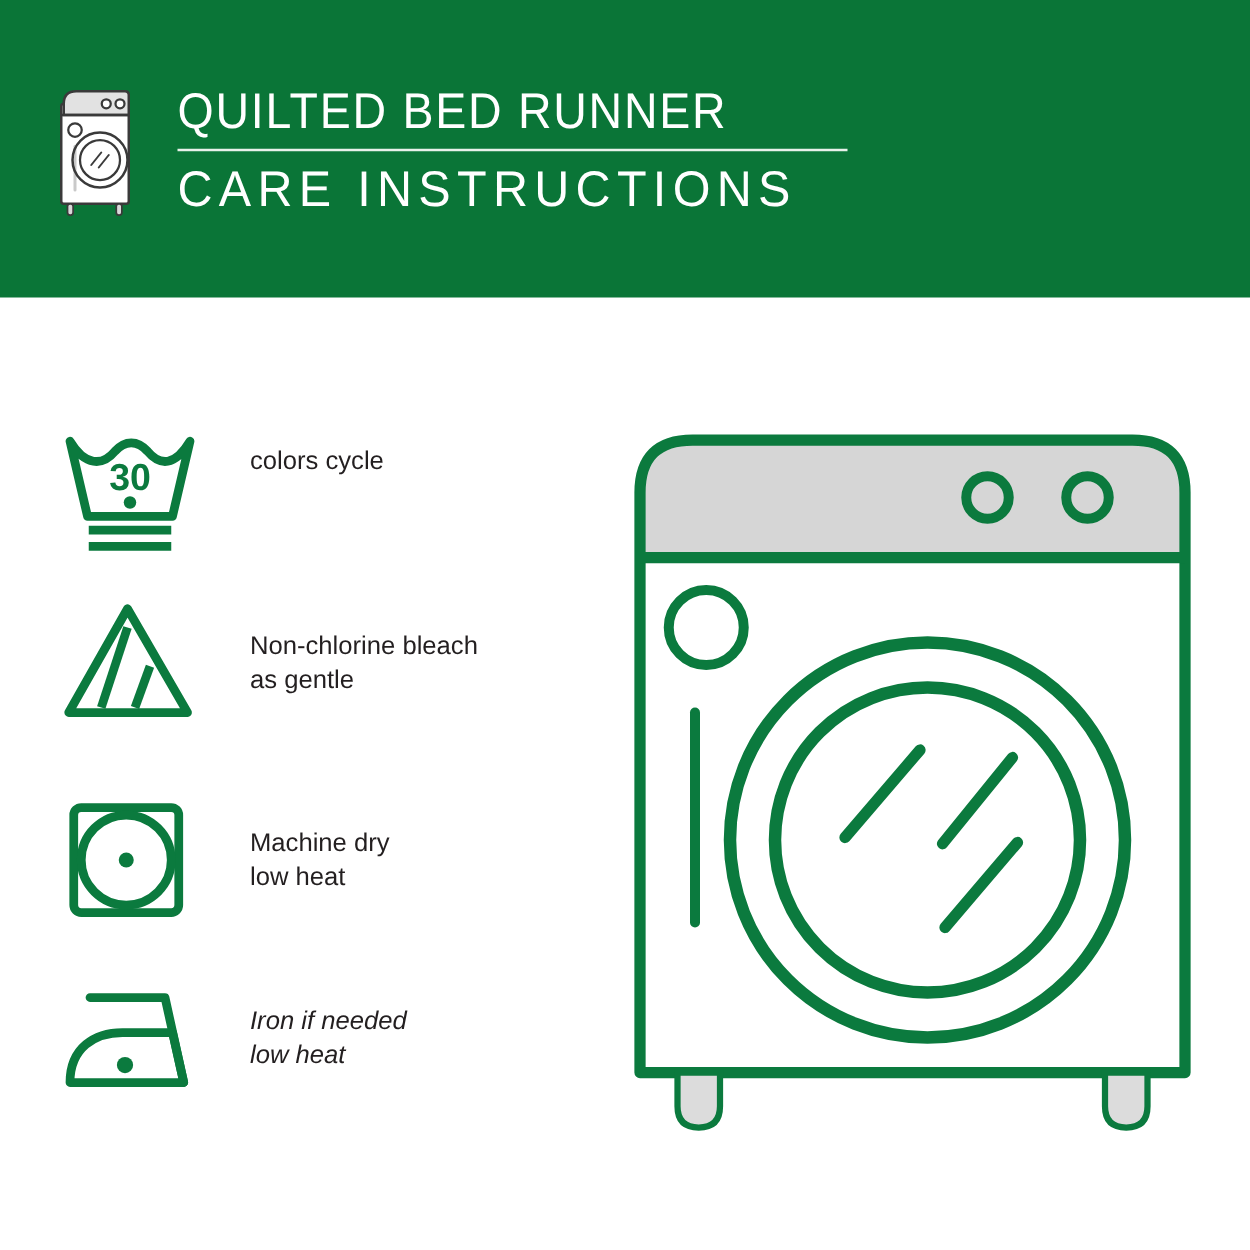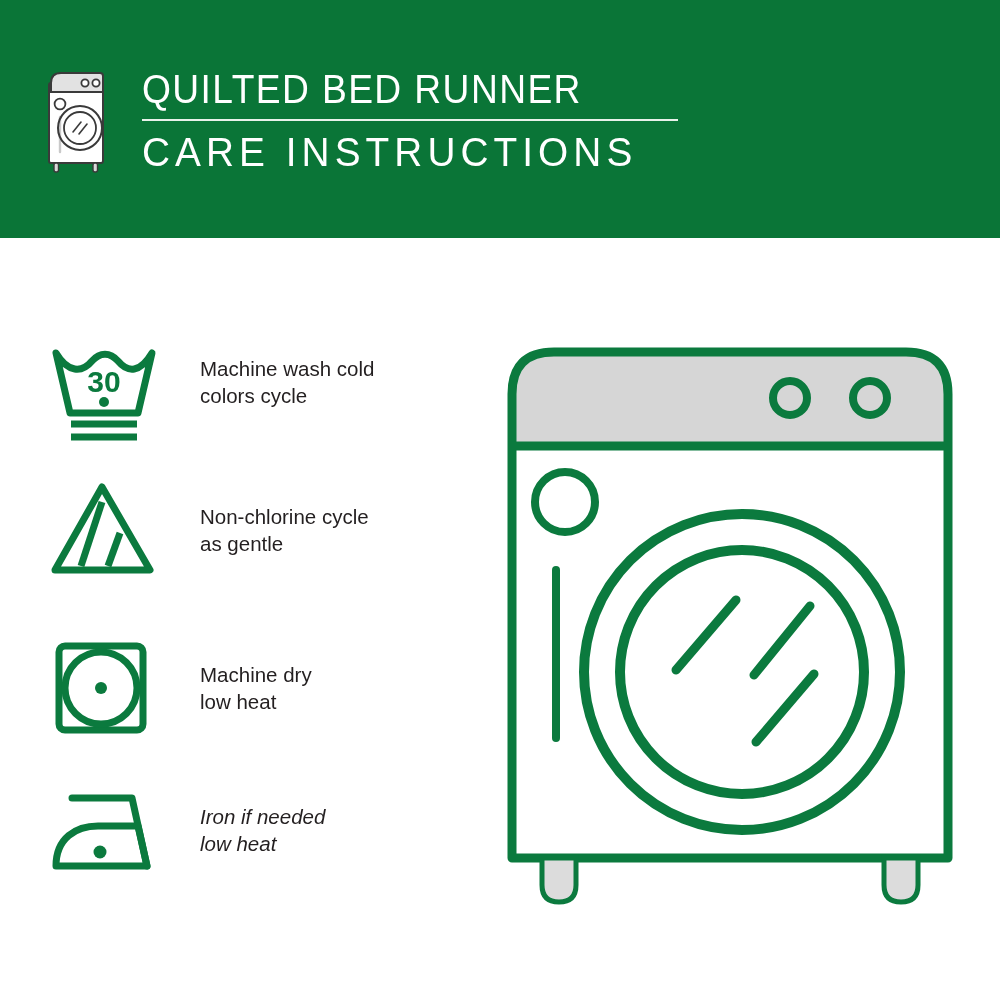--- a/index.html
+++ b/index.html
@@ -167,37 +167,36 @@
 
           <line x1="21" y1="82" x2="87" y2="82" stroke="#0b7a3e" stroke-width="7" stroke-linecap="butt"></line>
           <line x1="21" y1="95" x2="87" y2="95" stroke="#0b7a3e" stroke-width="7" stroke-linecap="butt"></line>
 
           <text x="54" y="50" text-anchor="middle" font-family="Liberation Sans, sans-serif" font-size="30" font-weight="bold" fill="#0b7a3e">30</text>
 
           <circle cx="54" cy="60" r="5" fill="#0b7a3e"></circle>
         </svg>
       </div>
       <div class="care-text">
-        <span>Machine wash cold</span>
         <span>colors cycle</span>
       </div>
     </div>
 
     <div class="care-row" id="row-bleach">
       <div class="care-symbol">
         <svg width="108" height="104" viewBox="0 0 108 104" xmlns="http://www.w3.org/2000/svg">
 
           <path d="M52 9 L100 92 L5 92 Z" fill="none" stroke="#0b7a3e" stroke-width="7" stroke-linejoin="round"></path>
 
           <line x1="52" y1="24" x2="31" y2="88" stroke="#0b7a3e" stroke-width="7" stroke-linecap="butt"></line>
           <line x1="70" y1="55" x2="58" y2="88" stroke="#0b7a3e" stroke-width="7" stroke-linecap="butt"></line>
         </svg>
       </div>
       <div class="care-text">
-        <span>Non-chlorine cycle</span>
+        <span>Non-chlorine bleach</span>
         <span>as gentle</span>
       </div>
     </div>
 
     <div class="care-row" id="row-dry">
       <div class="care-symbol">
         <svg width="108" height="104" viewBox="0 0 108 104" xmlns="http://www.w3.org/2000/svg">
           <rect x="9" y="10" width="84" height="84" rx="6" fill="none" stroke="#0b7a3e" stroke-width="7"></rect>
           <circle cx="51" cy="52" r="36" fill="none" stroke="#0b7a3e" stroke-width="7"></circle>
           <circle cx="51" cy="52" r="6" fill="#0b7a3e"></circle>

